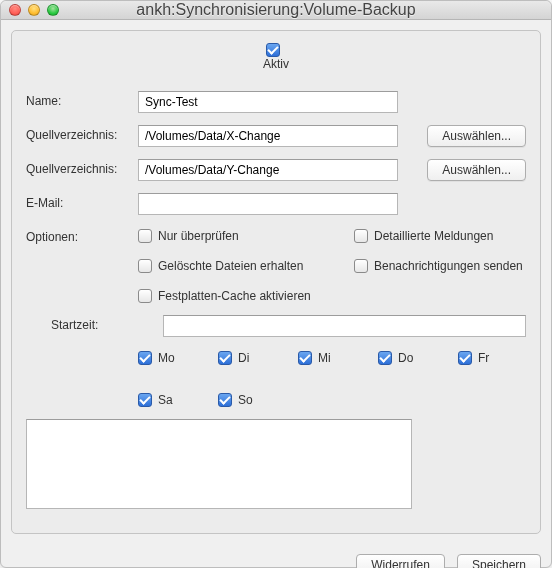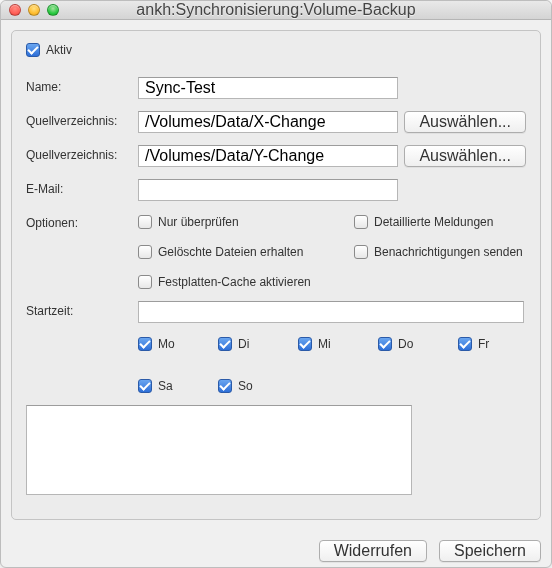--- a/index.html
+++ b/index.html
@@ -70,48 +70,48 @@
     background: #ececec;
     border: 1px solid #c4c4c4;
     border-radius: 5px;
     padding: 12px 14px;
   }
   .row {
     display: flex;
     align-items: center;
     margin-bottom: 12px;
   }
-  .row.top { margin-bottom: 20px; }
+  .row.top { margin-bottom: 20px; flex-direction: column; }
   .label {
     width: 112px;
     flex-shrink: 0;
     color: #333;
     padding-top: 3px;
     align-self: flex-start;
   }
   .input {
     height: 22px;
     border: 1px solid #b6b6b6;
     border-top-color: #9c9c9c;
     background: #fff;
     padding: 2px 6px;
-    font-size: 16px;
+    font-size: 12px;
     outline: none;
     display: inline-block;
   }
   .input.w1 { width: 260px; }
   .input.w2 { width: 260px; }
   .input.full { width: 295px; }
   .btn {
     height: 22px;
     padding: 0 14px;
     border: 1px solid #adadad;
     border-radius: 4px;
     background: linear-gradient(#ffffff, #efefef);
-    font-size: 16px;
+    font-size: 12px;
     color: #333;
     box-shadow: 0 1px 0 rgba(0,0,0,0.05);
     cursor: default;
     display: inline-flex; align-items: center; justify-content: center;
   }
   .right-btn { margin-left: auto; }
   .checkbox {
     appearance: none;
     width: 14px; height: 14px;
     border: 1px solid #8a8a8a;
@@ -234,21 +234,21 @@
             <input type="checkbox" class="checkbox" style="">
             <span>Benachrichtigungen senden</span>
           </div>
           <div class="opt" style="grid-column:1/3;">
             <input type="checkbox" class="checkbox" style="">
             <span>Festplatten-Cache aktivieren</span>
           </div>
         </div>
       </div>
 
-      <div class="row" style="margin-top:8px;">
+      <div class="row" style="margin-top:8px;margin-left:25px;">
         <div class="label">Startzeit:</div>
         <input class="input full" style="width: 386px;" value="">
       </div>
 
       <div class="row" style="align-items:flex-start;">
         <div class="label"></div>
         <div class="days">
           <div class="day">
               <input type="checkbox" class="checkbox" checked="" style="">
               <span>Mo</span>

